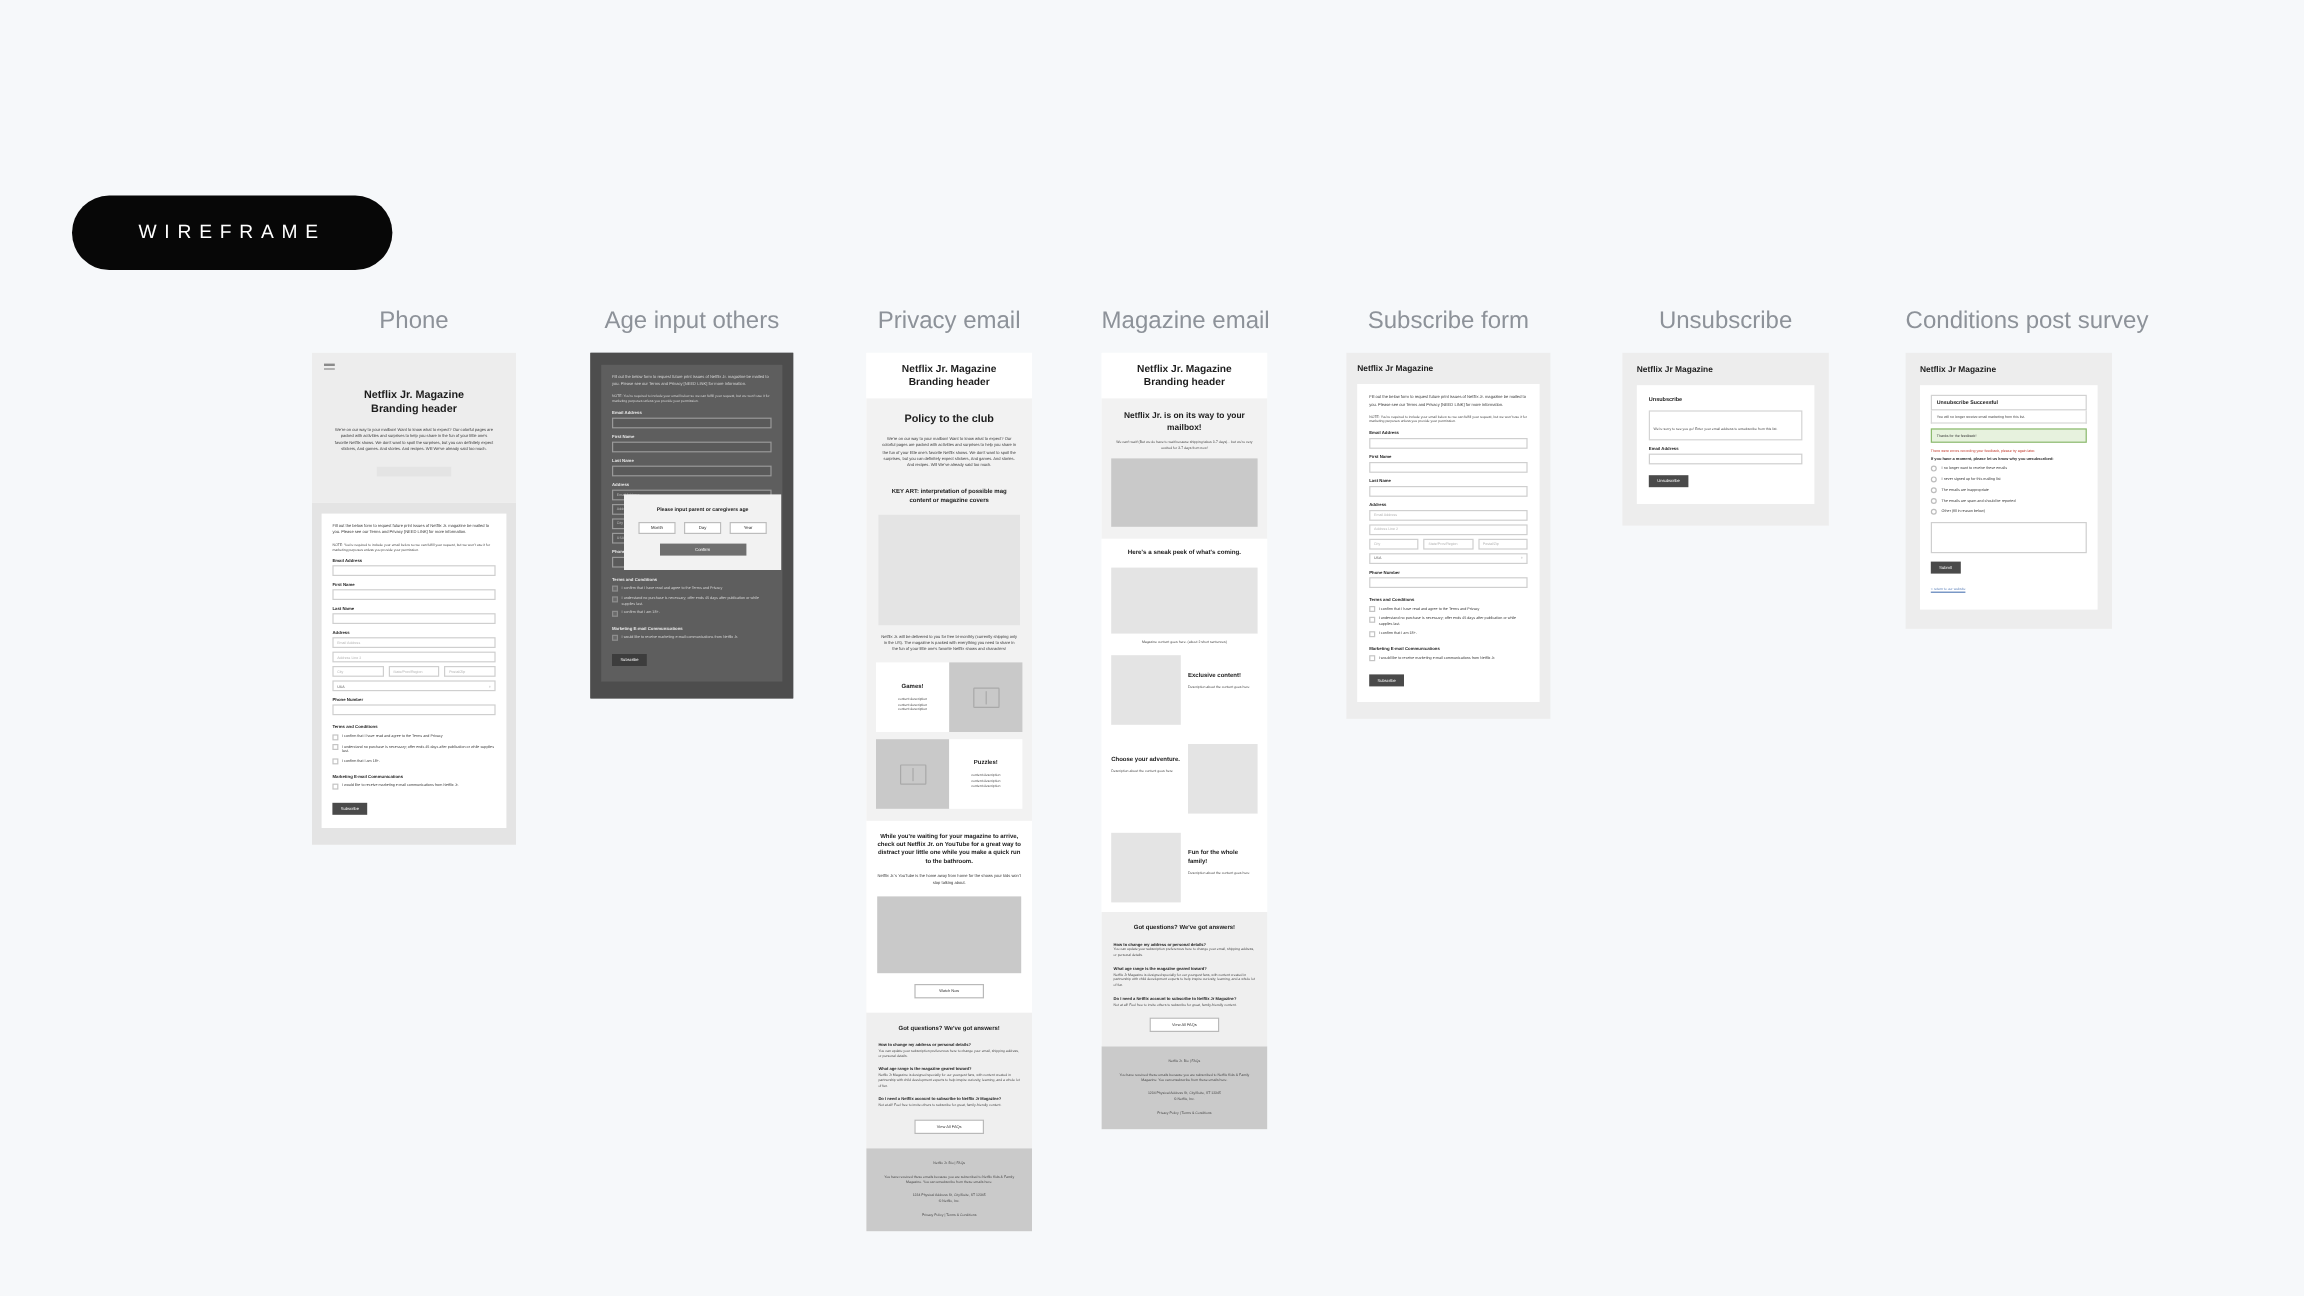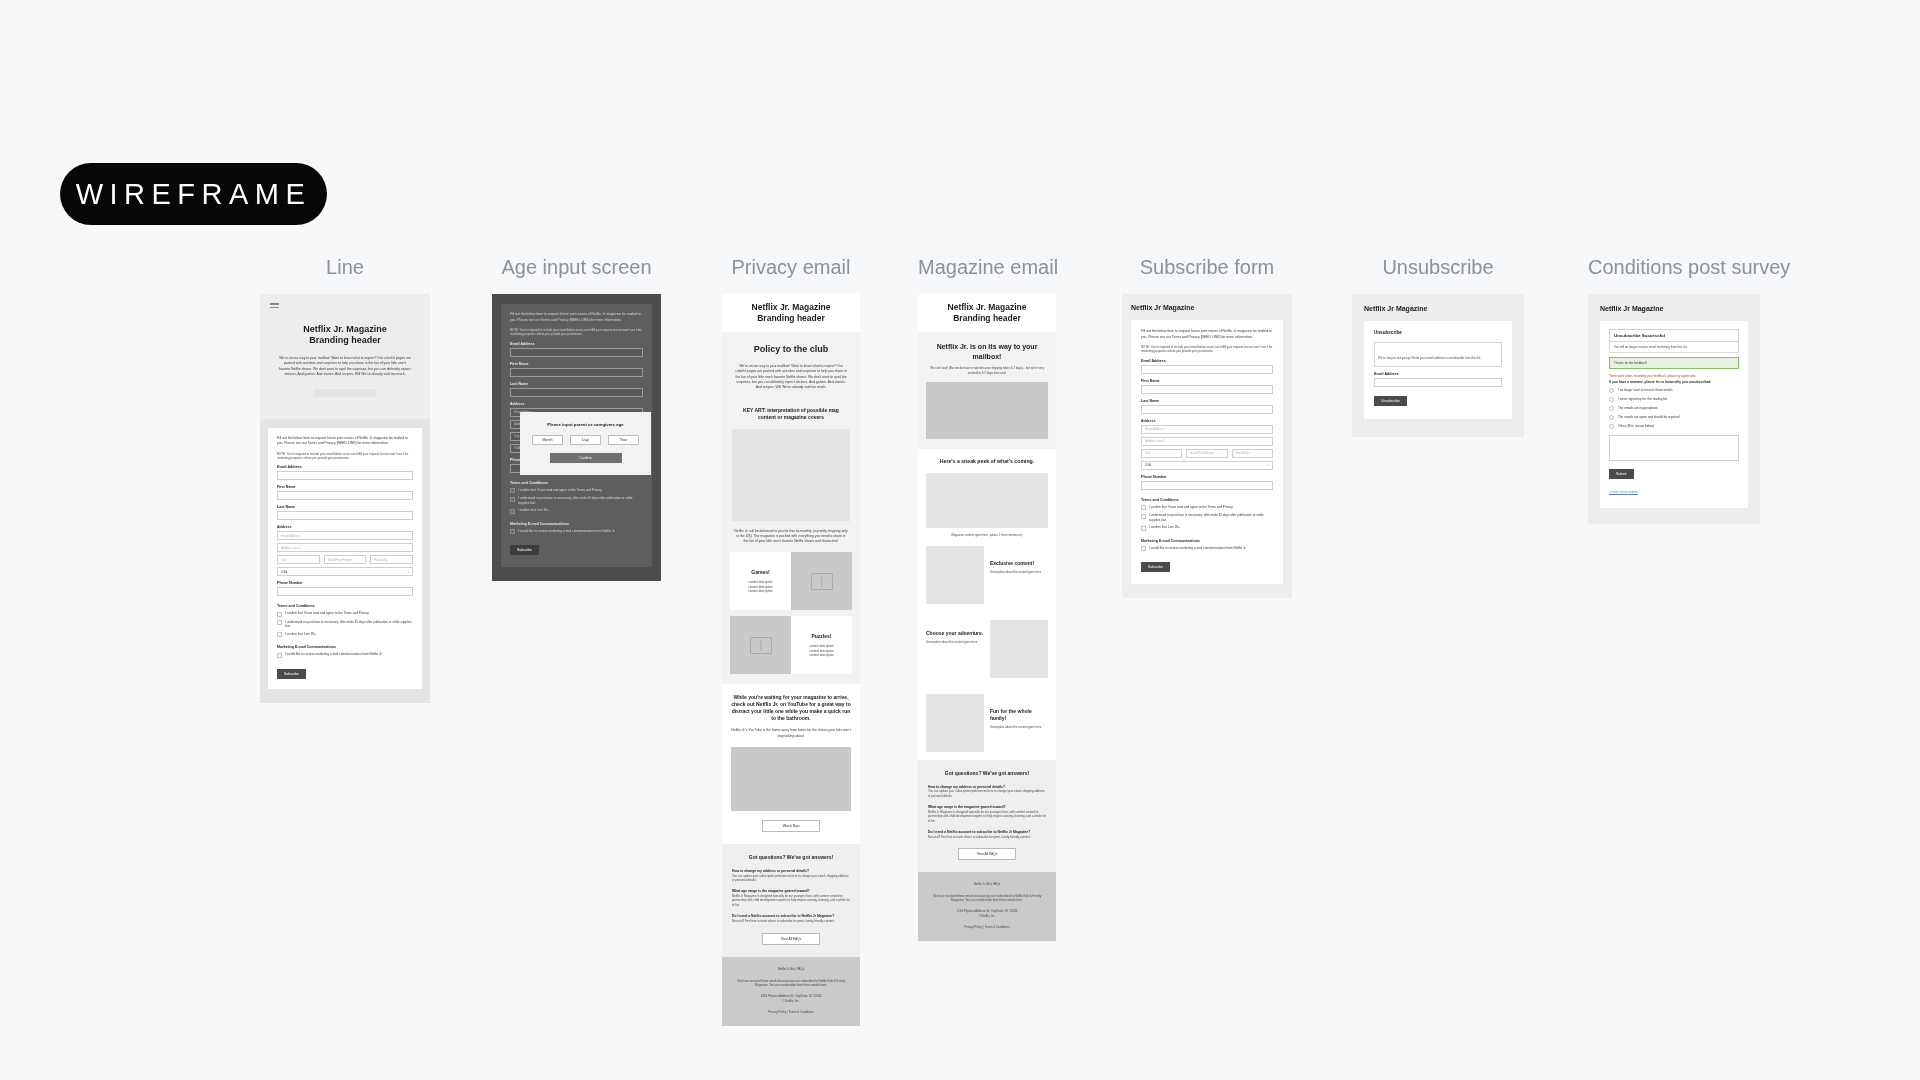--- a/index.html
+++ b/index.html
@@ -13,21 +13,21 @@
   }
 
   
   .badge {
     position:absolute; left:60px; top:163px;
     width:267px; height:62px;
     background:#070707; border-radius:31px;
     display:flex; align-items:center; justify-content:center;
   }
   .badge-text {
-    color:#fff; font-size:29px; letter-spacing:6.5px;
+    color:#fff; font-size:16px; letter-spacing:6.5px;
     font-weight:400;
   }
 
   
   .board { position:absolute; left:0; top:0; width:1920px; height:1080px; }
   .col { position:absolute; top:255px; }
   .col-title {
     color:#8d9299; font-size:20px; font-weight:400;
     text-align:center; line-height:1.22; margin-bottom:15px;
   }
@@ -161,21 +161,21 @@
 </head>
 <body>
 
 <div class="board">
 
   <div class="badge">
     <span class="badge-text">WIREFRAME</span>
   </div>
 
   <div class="col" id="c1">
-    <div class="col-title">Line</div>
+    <div class="col-title">Phone</div>
     <div class="frame">
 
       <div class="home-hero">
         <div class="hamb">
             <span></span>
             <span></span>
           </div>
         <div class="h1" style="margin:16px 0 9px;">
           <div>Netflix Jr. Magazine</div>
           <div>Branding header</div>
@@ -231,21 +231,21 @@
               <span class="cbl">I would like to receive marketing e-mail communications from Netflix Jr.</span>
             </div>
 
           <div class="btn-dark" style="margin-top:8px;">Subscribe</div>
         </div>
       </div>
     </div>
   </div>
 
   <div class="col" id="c2">
-    <div class="col-title">Age input screen</div>
+    <div class="col-title">Age input others</div>
     <div class="frame dark">
       <div class="dark-wrap">
 
         <div class="modal">
           <div class="modal-t">Please input parent or caregivers age</div>
           <div class="modal-row">
             <div class="modal-sel">Month</div>
             <div class="modal-sel">Day</div>
             <div class="modal-sel">Year</div>
           </div>

